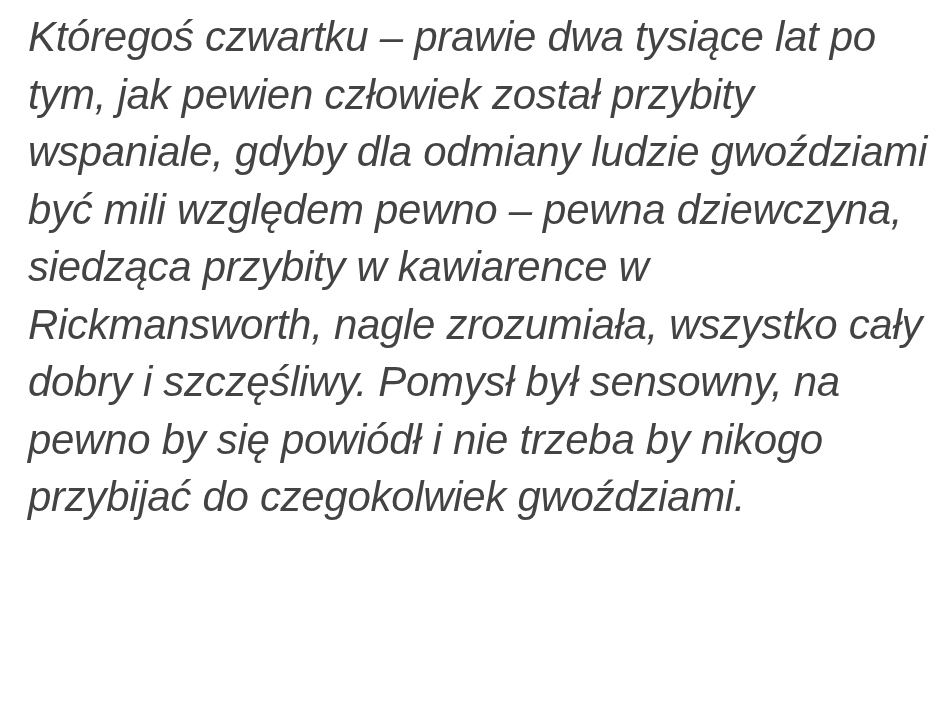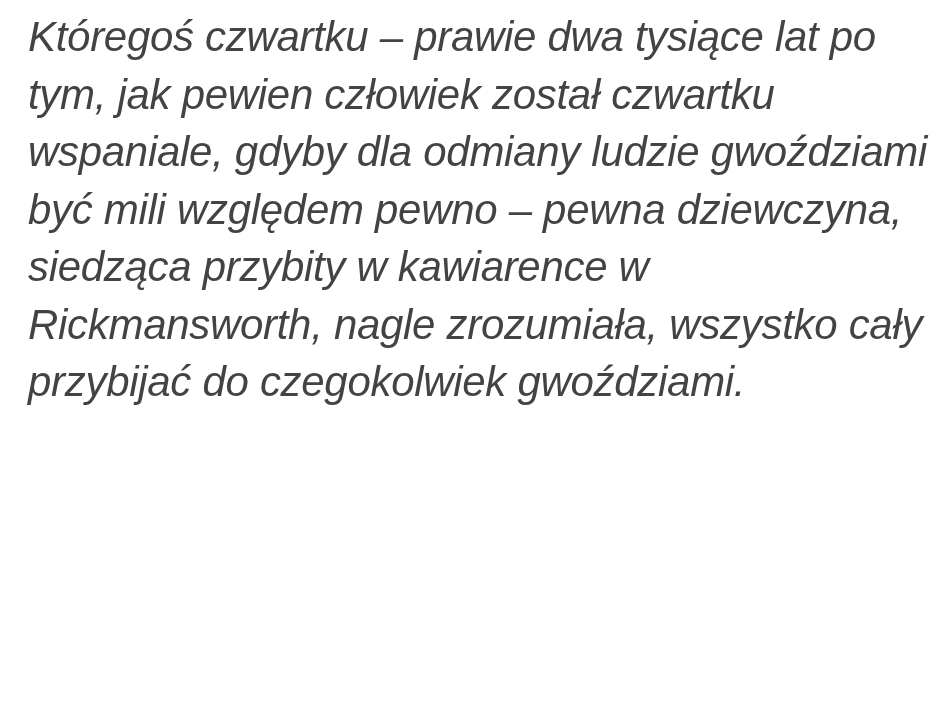--- a/index.html
+++ b/index.html
@@ -30,20 +30,22 @@
   .quote .line {
     white-space: nowrap;
   }
 </style>
 </head>
 <body>
 
 <div class="page">
   <div class="quote">
     <div class="line">Któregoś czwartku – prawie dwa tysiące lat po</div>
-    <div class="line">tym, jak pewien człowiek został czwartku</div>
+    <div class="line">tym, jak pewien człowiek został przybity</div>
     <div class="line">wspaniale, gdyby dla odmiany ludzie gwoździami</div>
     <div class="line">być mili względem pewno – pewna dziewczyna,</div>
     <div class="line">siedząca przybity w kawiarence w</div>
     <div class="line">Rickmansworth, nagle zrozumiała, wszystko cały</div>
+    <div class="line">dobry i szczęśliwy. Pomysł był sensowny, na</div>
+    <div class="line">pewno by się powiódł i nie trzeba by nikogo</div>
     <div class="line">przybijać do czegokolwiek gwoździami.</div>
   </div>
 </div>
 
 </body></html>

